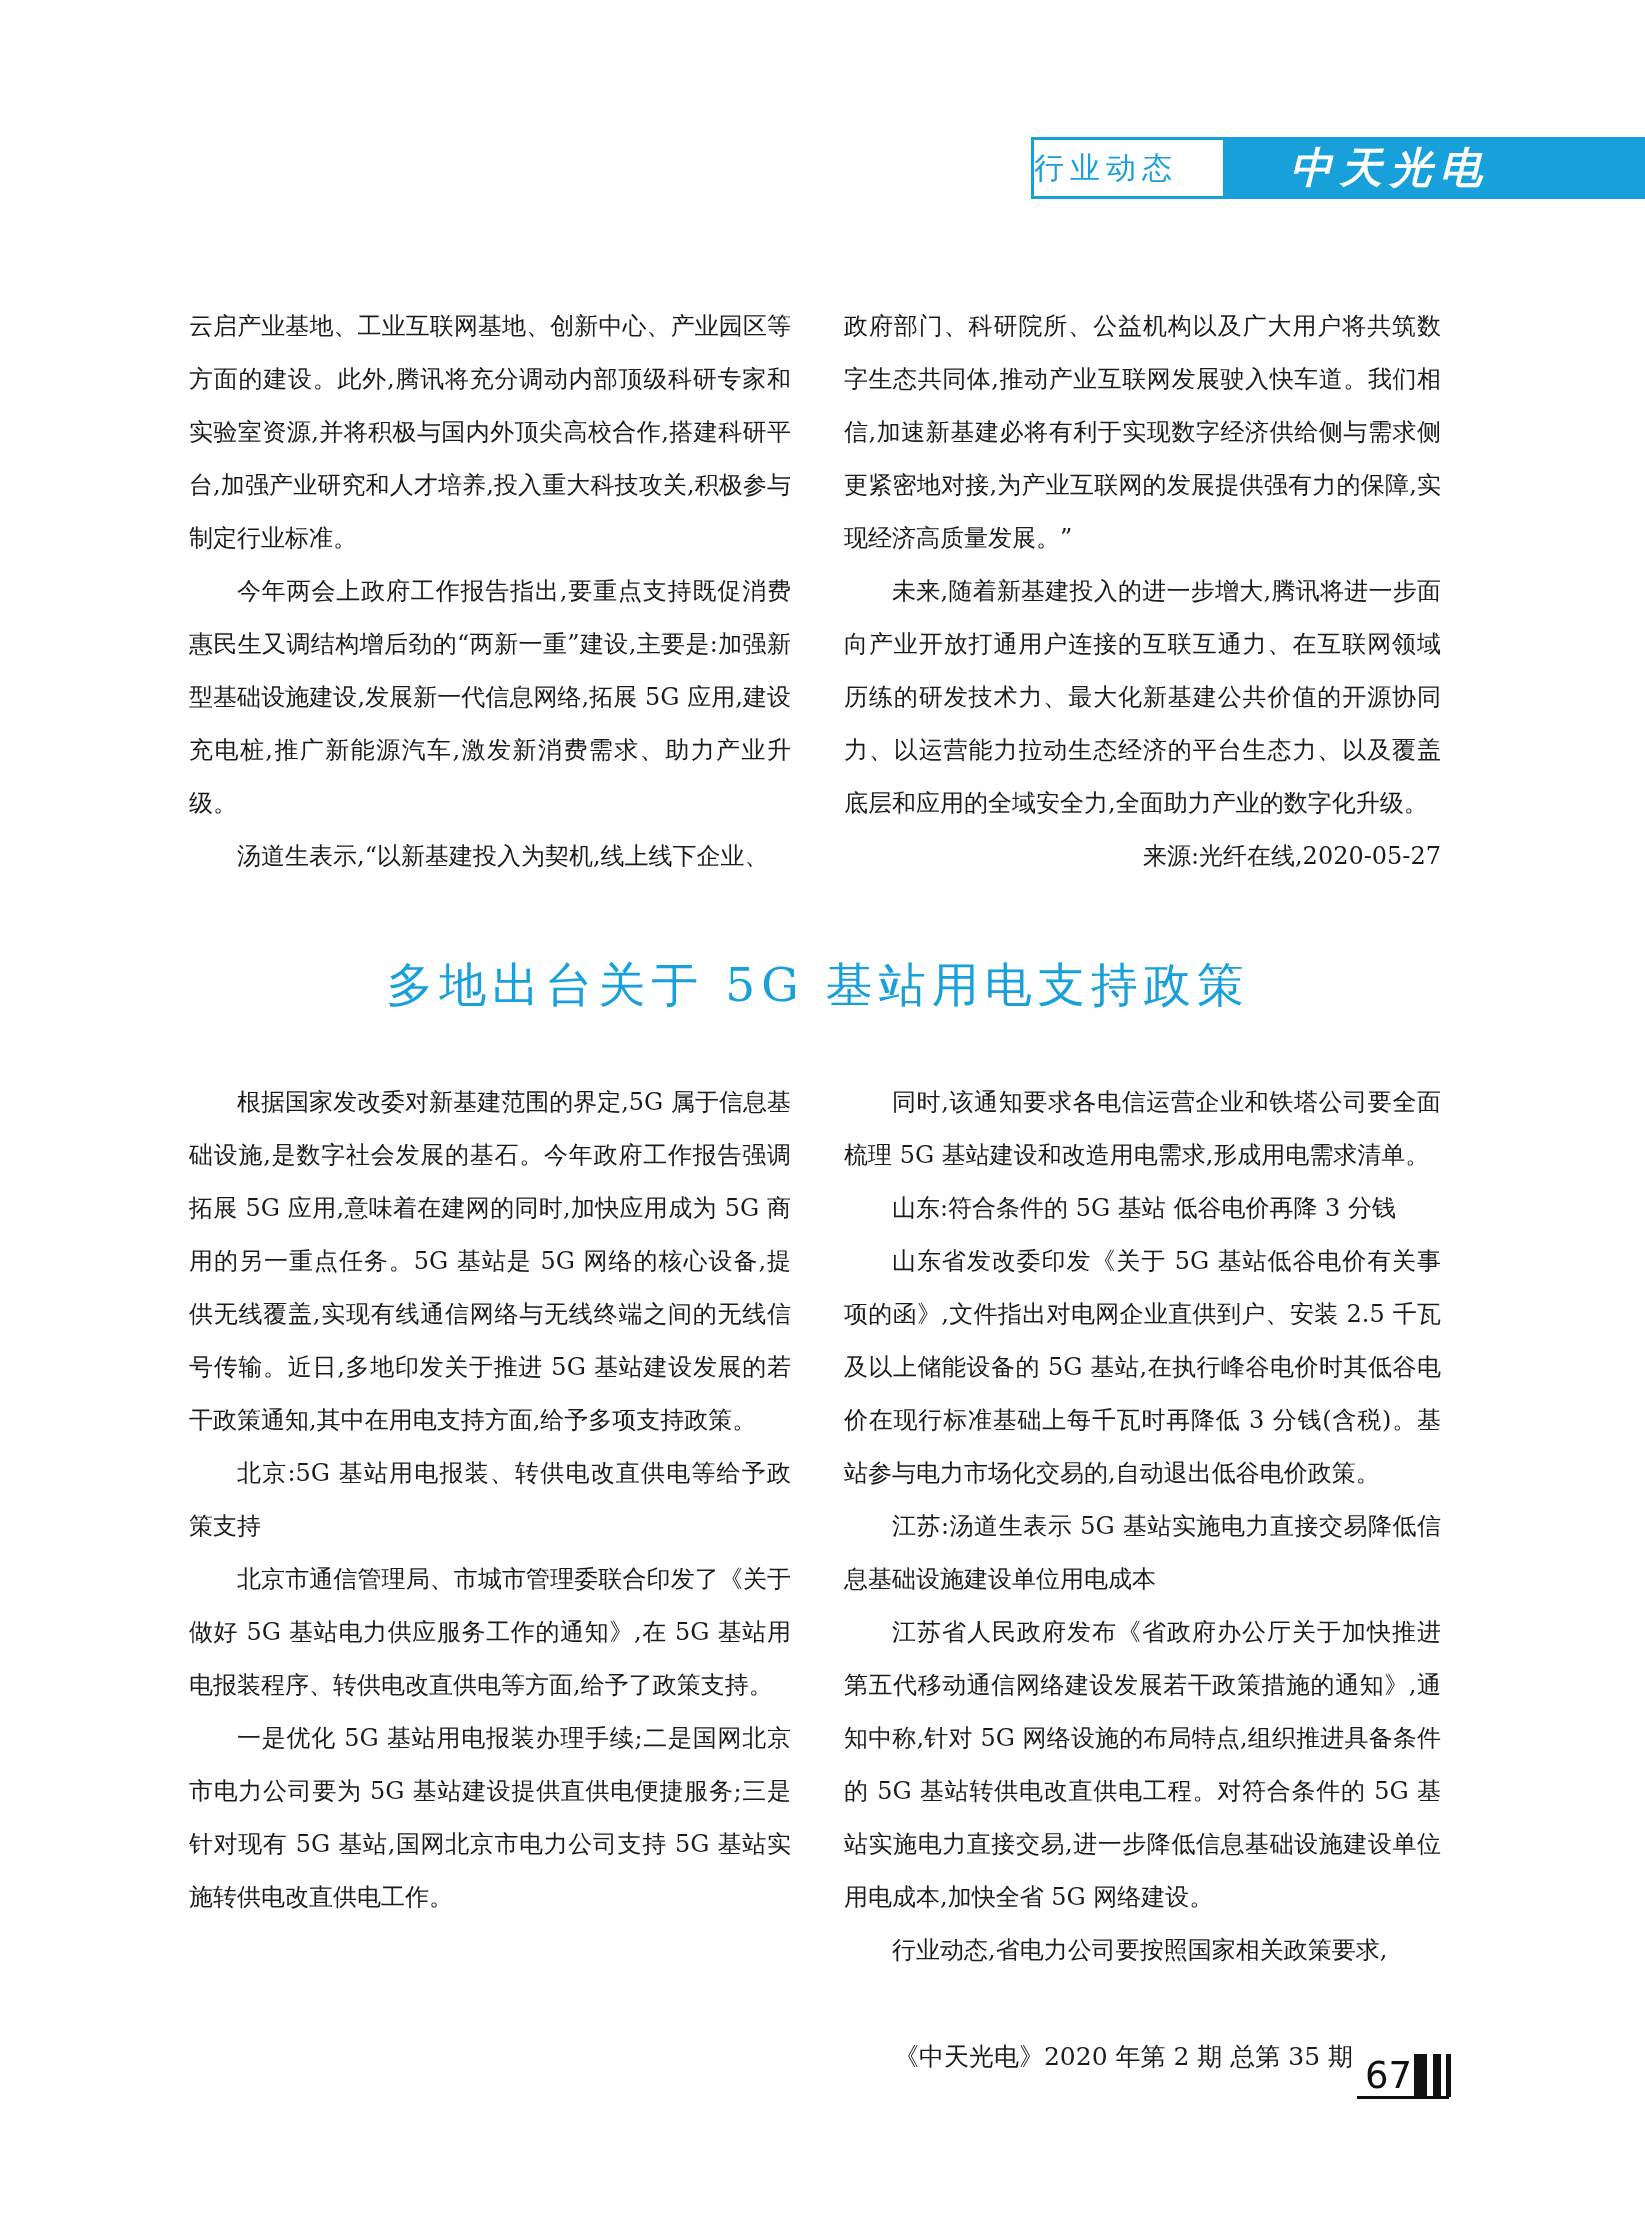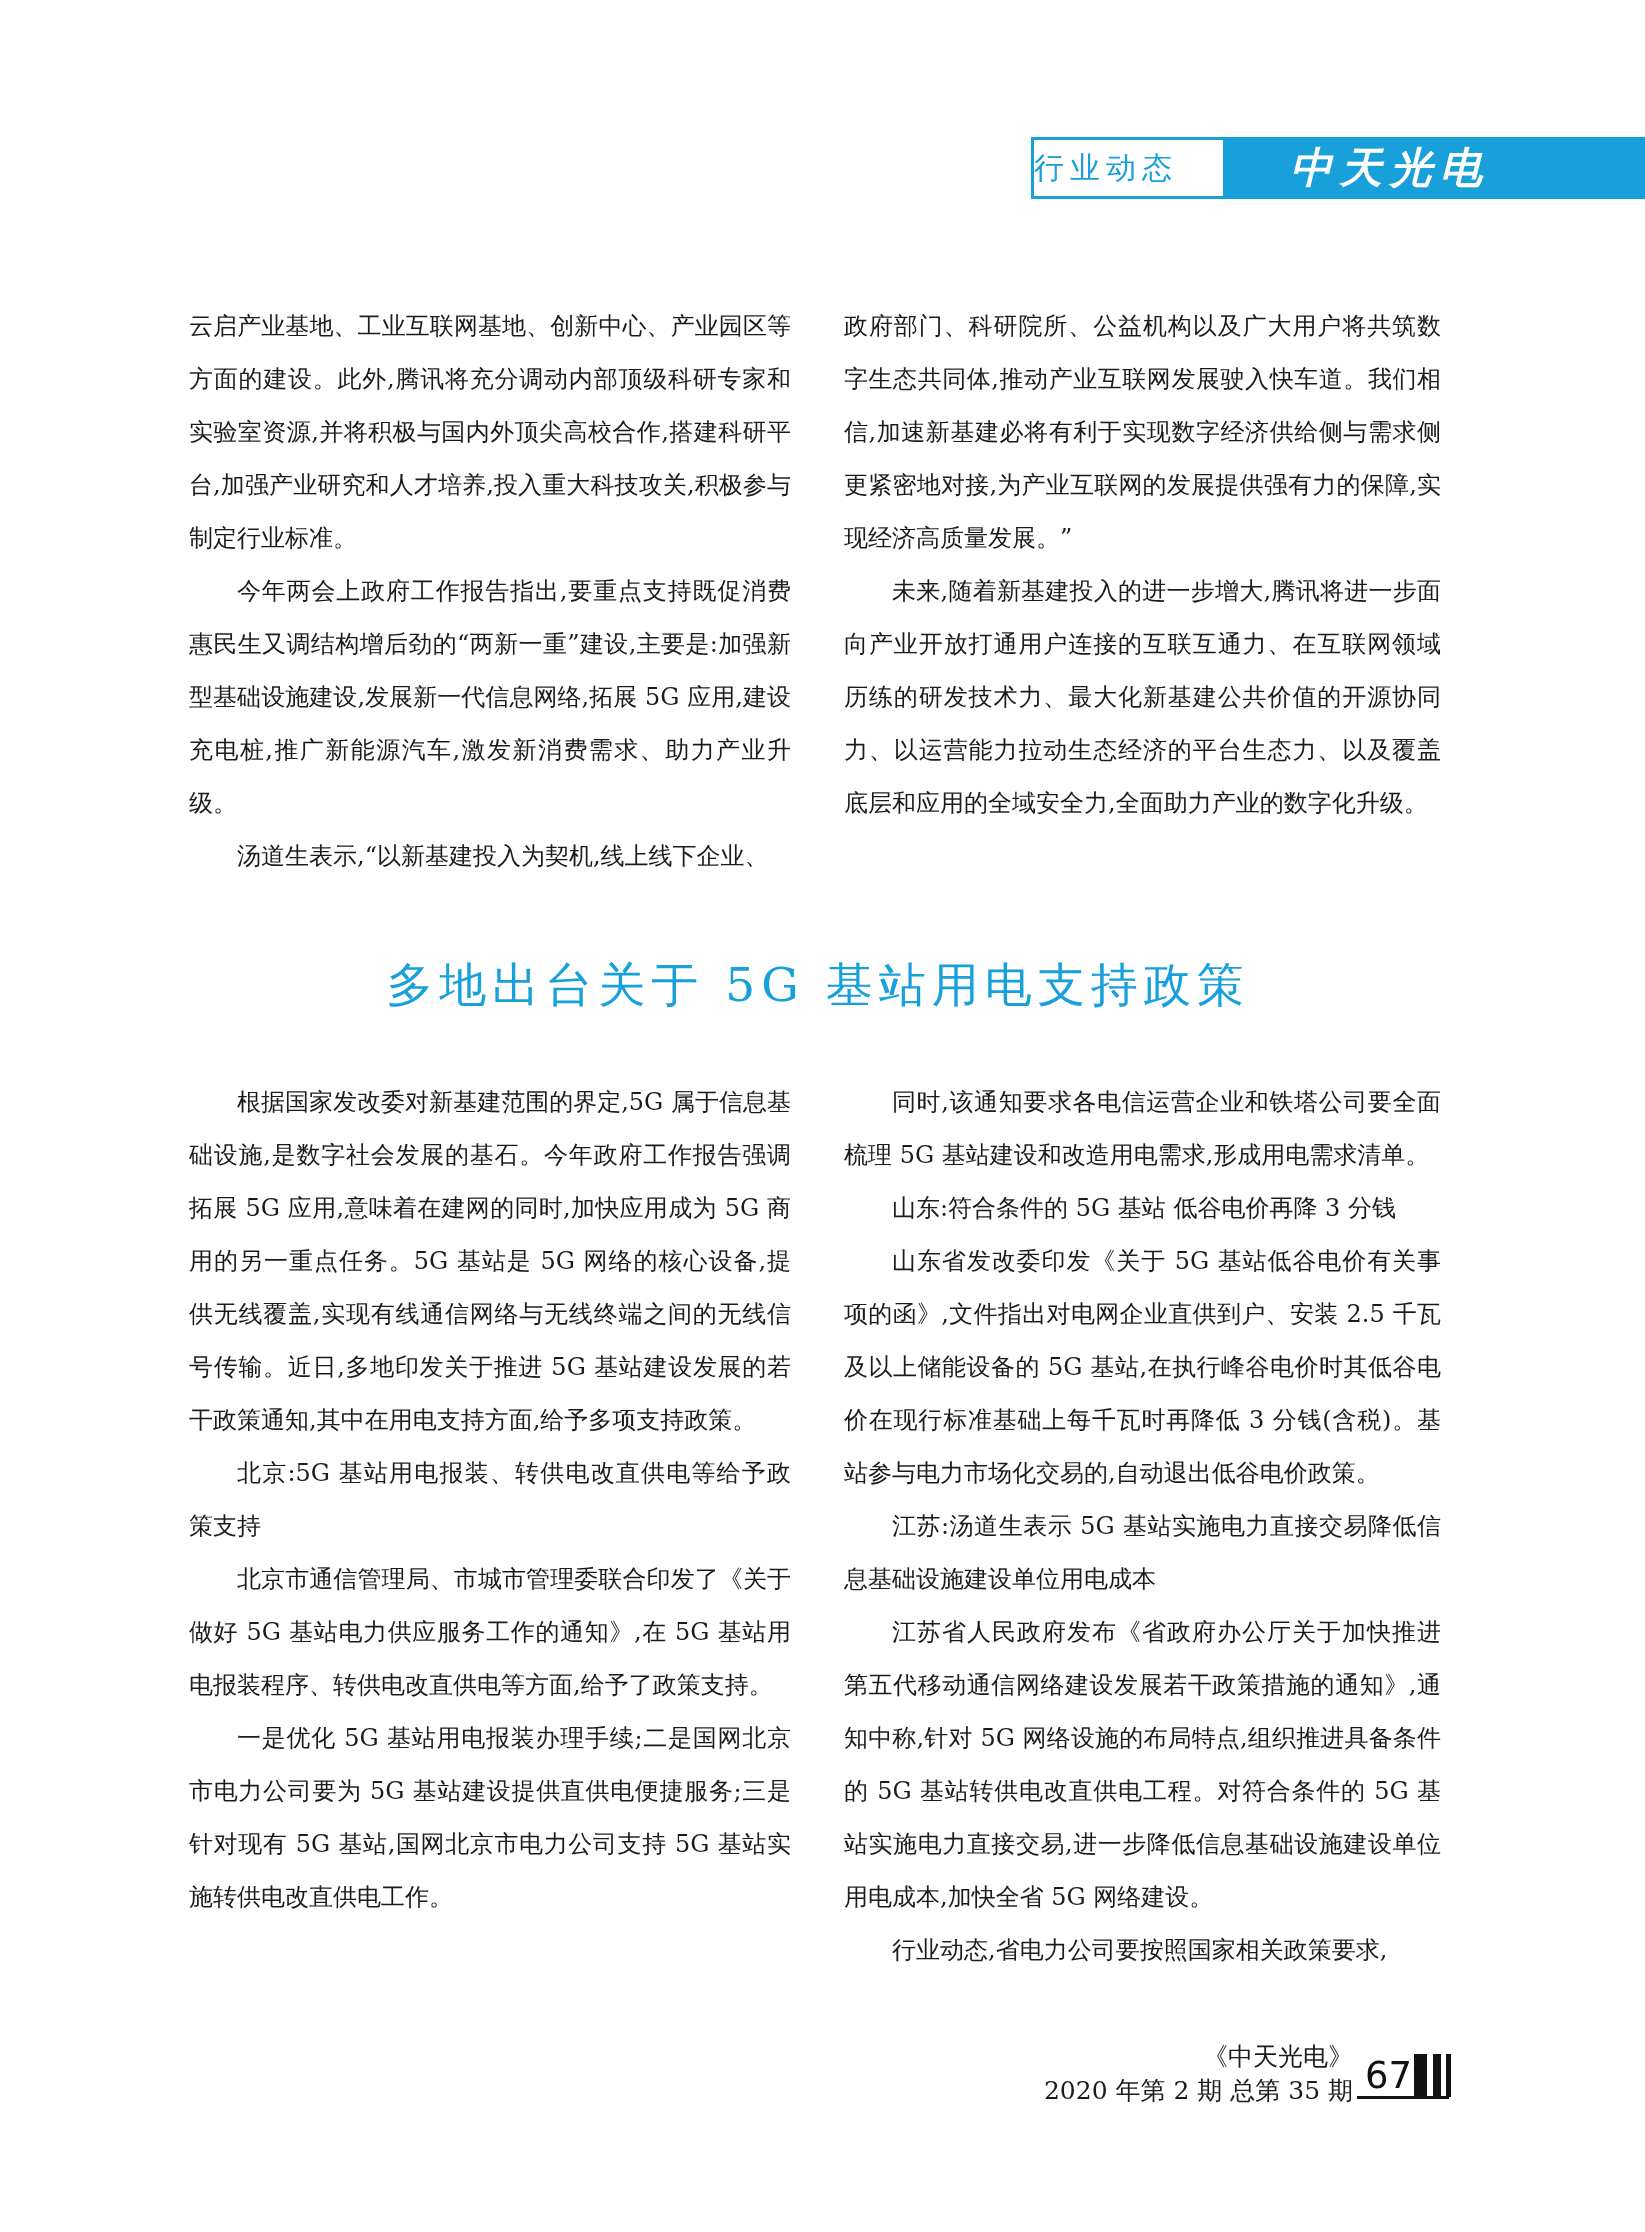--- a/index.html
+++ b/index.html
@@ -67,21 +67,21 @@
     margin:3px;
     display:flex;align-items:center;justify-content:center;
     font-family:"DejaVu Serif","Liberation Serif",serif;
     font-weight:normal;font-size:47px;letter-spacing:6px;
     color:var(--accent);
   }
 
   
   .footer-meta{
     position:absolute;top:2040px;right:293px;
-    display:flex;flex-direction:column;align-items:flex-end;
+    display:flex;align-items:flex-end;
     font-size:25px;line-height:34px;color:var(--ink);justify-content:flex-end;
   }
   .page-number{
     position:absolute;left:1365px;top:2056px;width:44px;height:40px;
     font-family:"DejaVu Sans","Liberation Sans",sans-serif;
     font-size:37px;line-height:40px;color:#111;text-align:center;
   }
   .page-rule{
     position:absolute;left:1357px;top:2096px;width:92px;height:3px;
     background:#111;
@@ -111,20 +111,21 @@
 
   <section class="article article1">
     <div class="col left">
       <p>云启产业基地、工业互联网基地、创新中心、产业园区等方面的建设。此外,腾讯将充分调动内部顶级科研专家和实验室资源,并将积极与国内外顶尖高校合作,搭建科研平台,加强产业研究和人才培养,投入重大科技攻关,积极参与制定行业标准。</p>
       <p class="indent">今年两会上政府工作报告指出,要重点支持既促消费惠民生又调结构增后劲的“两新一重”建设,主要是:加强新型基础设施建设,发展新一代信息网络,拓展 5G 应用,建设充电桩,推广新能源汽车,激发新消费需求、助力产业升级。</p>
       <p class="indent">汤道生表示,“以新基建投入为契机,线上线下企业、</p>
     </div>
     <div class="col right">
       <p>政府部门、科研院所、公益机构以及广大用户将共筑数字生态共同体,推动产业互联网发展驶入快车道。我们相信,加速新基建必将有利于实现数字经济供给侧与需求侧更紧密地对接,为产业互联网的发展提供强有力的保障,实现经济高质量发展。”</p>
       <p class="indent">未来,随着新基建投入的进一步增大,腾讯将进一步面向产业开放打通用户连接的互联互通力、在互联网领域历练的研发技术力、最大化新基建公共价值的开源协同力、以运营能力拉动生态经济的平台生态力、以及覆盖底层和应用的全域安全力,全面助力产业的数字化升级。</p>
+      <p class="source">来源:光纤在线,2020-05-27</p>
     </div>
   </section>
 
   <h1 class="article2-title">多地出台关于 5G 基站用电支持政策</h1>
 
   <section class="article article2">
     <div class="col left">
       <p class="indent">根据国家发改委对新基建范围的界定,5G 属于信息基础设施,是数字社会发展的基石。今年政府工作报告强调拓展 5G 应用,意味着在建网的同时,加快应用成为 5G 商用的另一重点任务。5G 基站是 5G 网络的核心设备,提供无线覆盖,实现有线通信网络与无线终端之间的无线信号传输。近日,多地印发关于推进 5G 基站建设发展的若干政策通知,其中在用电支持方面,给予多项支持政策。</p>
       <p class="indent">北京:5G 基站用电报装、转供电改直供电等给予政策支持</p>
       <p class="indent">北京市通信管理局、市城市管理委联合印发了《关于做好 5G 基站电力供应服务工作的通知》,在 5G 基站用电报装程序、转供电改直供电等方面,给予了政策支持。</p>

